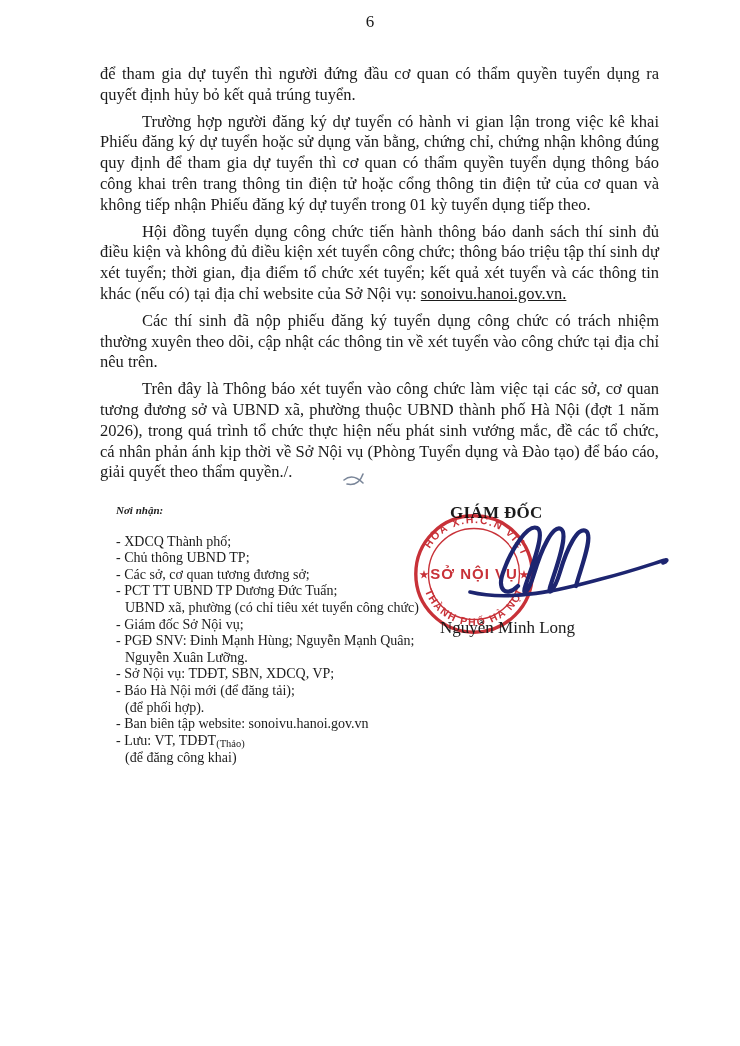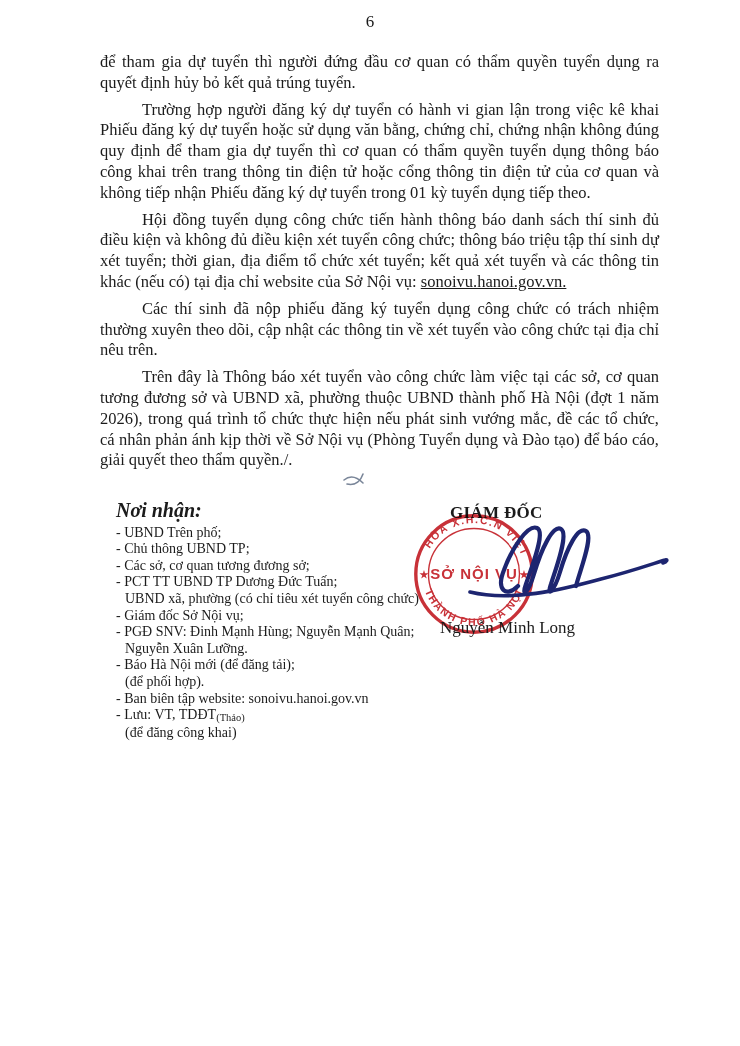--- a/index.html
+++ b/index.html
@@ -12,33 +12,33 @@
     width:740px;height:1046px;background:#ffffff;
     font-family:"Liberation Serif", serif;color:var(--text);
     position:relative;overflow:hidden;
   }
   .page{position:absolute;inset:0;}
   .page-number{
     position:absolute;top:12px;left:0;right:0;
     text-align:center;font-size:17px;
   }
   .body-text{
-    position:absolute;left:100px;top:52px;width:559px;
+    position:absolute;left:100px;top:64px;width:559px;
     font-size:16.5px;line-height:20.8px;text-align:justify;
   }
   .para{margin:0 0 6px 0;text-indent:42px;}
   .para.noindent{text-indent:0;}
   .para.heading{font-weight:bold;margin-top:2px;}
   .link{text-decoration:underline;cursor:pointer;color:inherit;}
   .pen-mark{position:absolute;left:341px;top:471px;}
   .recipients{
     position:absolute;left:116px;top:502px;width:330px;
     font-size:14px;line-height:16.6px;
   }
-  .recipients-label{font-weight:bold;font-style:italic;font-size:20px;margin-bottom:6px;}
+  .recipients-label{font-weight:bold;font-style:italic;font-size:11px;margin-bottom:15px;}
   .r-line{white-space:nowrap;}
   .r-line.cont{padding-left:9px;}
   .r-suffix{font-size:10.5px;position:relative;top:2px;}
   .sig-title{
     position:absolute;left:450px;top:503px;width:220px;
     text-align:left;font-weight:bold;font-size:17px;letter-spacing:.3px;
   }
   .stamp{position:absolute;left:412px;top:512px;mix-blend-mode:multiply;opacity:.95;}
   .stamp text{fill:var(--stamp-red);font-family:"Liberation Sans",sans-serif;font-weight:bold;}
   .stamp .arc-text{font-size:10.5px;letter-spacing:1.6px;}
@@ -65,28 +65,29 @@
     <p class="para">Các thí sinh đã nộp phiếu đăng ký tuyển dụng công chức có trách nhiệm thường xuyên theo dõi, cập nhật các thông tin về xét tuyển vào công chức tại địa chỉ nêu trên.</p>
     <p class="para">Trên đây là Thông báo xét tuyển vào công chức làm việc tại các sở, cơ quan tương đương sở và UBND xã, phường thuộc UBND thành phố Hà Nội (đợt 1 năm 2026), trong quá trình tổ chức thực hiện nếu phát sinh vướng mắc, đề các tổ chức, cá nhân phản ánh kịp thời về Sở Nội vụ (Phòng Tuyển dụng và Đào tạo) để báo cáo, giải quyết theo thẩm quyền./.</p>
   </div>
 
   <svg class="pen-mark" width="30" height="20" viewBox="0 0 30 20">
     <path d="M 3 9 C 9 4 16 6 22 12 M 22 3 C 20 9 15 15 6 13" stroke="#7a8699" stroke-width="1.6" fill="none" stroke-linecap="round"></path>
   </svg>
 
   <div class="recipients">
     <div class="recipients-label">Nơi nhận:</div>
-    <div class="r-line">- UBND Trên phố;</div>
+    <div class="r-line">- XDCQ Thành phố;</div>
     <div class="r-line">- Chủ thông UBND TP;</div>
     <div class="r-line">- Các sở, cơ quan tương đương sở;</div>
     <div class="r-line">- PCT TT UBND TP Dương Đức Tuấn;</div>
     <div class="r-line cont">UBND xã, phường (có chỉ tiêu xét tuyển công chức)</div>
     <div class="r-line">- Giám đốc Sở Nội vụ;</div>
     <div class="r-line">- PGĐ SNV: Đinh Mạnh Hùng; Nguyễn Mạnh Quân;</div>
     <div class="r-line cont">Nguyễn Xuân Lưỡng.</div>
+    <div class="r-line">- Sở Nội vụ: TDĐT, SBN, XDCQ, VP;</div>
     <div class="r-line">- Báo Hà Nội mới (để đăng tải);</div>
     <div class="r-line cont">(để phối hợp).</div>
     <div class="r-line">- Ban biên tập website: sonoivu.hanoi.gov.vn</div>
     <div class="r-line"><span>- Lưu: VT, TDĐT</span><span class="r-suffix">(Thảo)</span></div>
     <div class="r-line cont">(để đăng công khai)</div>
   </div>
 
   <div class="sig-title">GIÁM ĐỐC</div>
 
   <svg class="stamp" width="124" height="124" viewBox="0 0 124 124">

